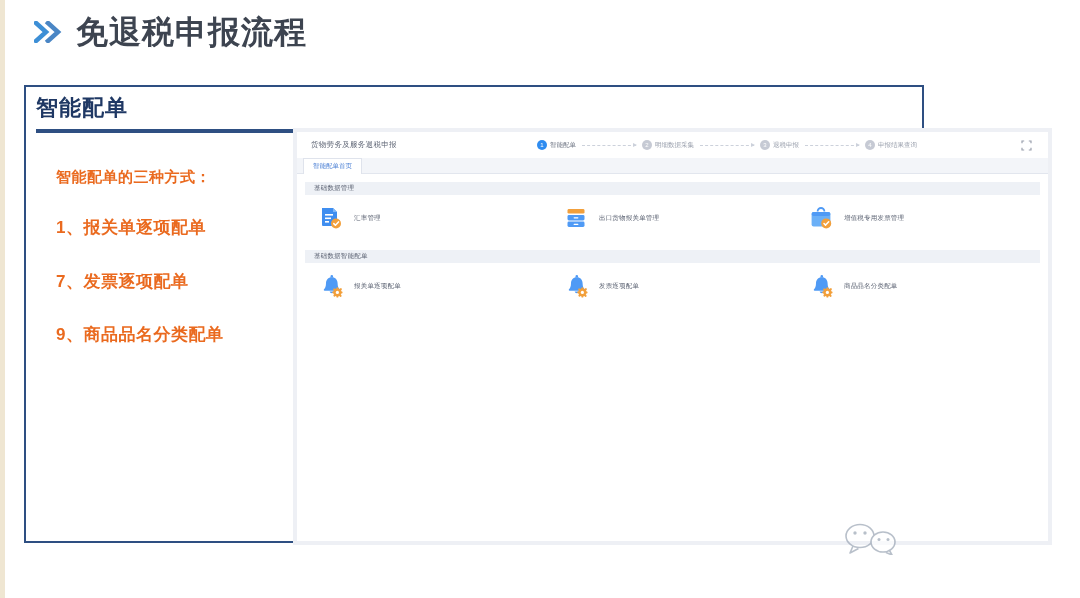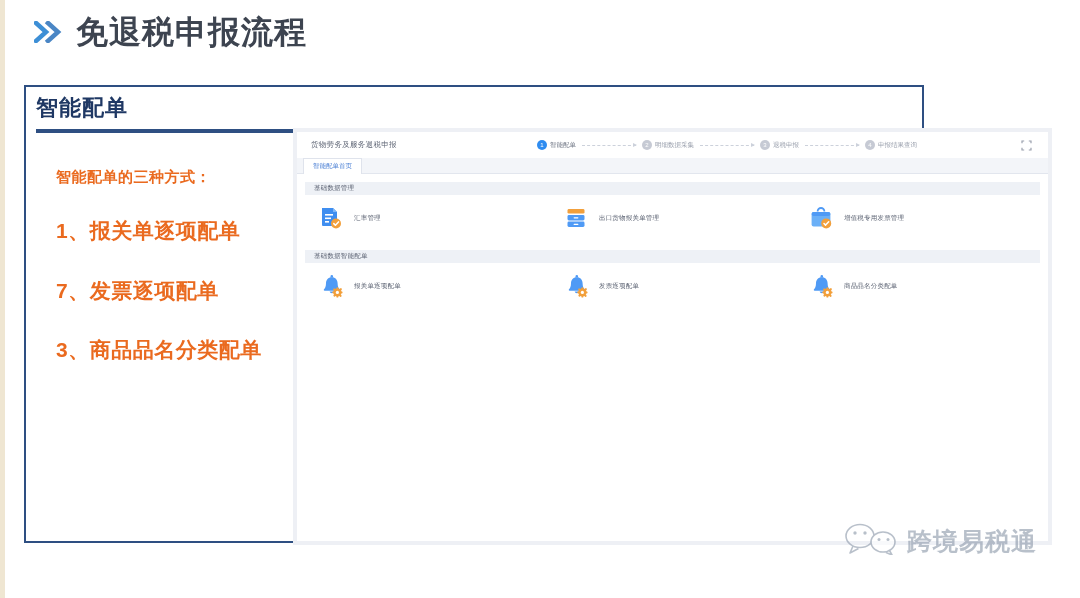--- a/index.html
+++ b/index.html
@@ -42,21 +42,21 @@
   }
   .panel-rule {
     position: absolute; left: 10px; top: 42px;
     width: 258px; height: 4px; background: #2e4f82;
   }
   .orange-block {
     position: absolute; left: 30px; top: 78px;
     color: #ea6a1f; font-weight: bold; line-height: 1.55;
   }
   .orange-head { font-size: 15px; margin-bottom: 18px; letter-spacing: .5px; }
-  .orange-item { font-size: 21px; letter-spacing: .5px; margin-top: 27px; }
+  .orange-item { font-size: 17px; letter-spacing: .5px; margin-top: 27px; }
 
   
   .app-shot {
     position: absolute; left: 293px; top: 128px;
     width: 759px; height: 417px;
     background: #eef0f5;
     overflow: hidden;
     font-size: 6px;
   }
   .app-topbar {
@@ -164,21 +164,21 @@
   </div>
 
   <div class="navy-frame">
     <div class="panel-head">智能配单</div>
     <div class="panel-rule"></div>
 
     <div class="orange-block">
       <div class="orange-head">智能配单的三种方式：</div>
       <div class="orange-item">1、报关单逐项配单</div>
       <div class="orange-item">7、发票逐项配单</div>
-      <div class="orange-item">3、商品品名分类配单</div>
+      <div class="orange-item">9、商品品名分类配单</div>
     </div>
   </div>
 
   <div class="app-shot">
 
     <div class="app-topbar">
       <span class="app-brand">货物劳务及服务退税申报</span>
 
       <div class="steps">
         <div class="step active">
@@ -363,16 +363,15 @@
           <path d="M46.5 27.5 L49 32 L43 29.5" stroke-linejoin="round"></path>
         </g>
         <g fill="#8e9aab">
           <circle cx="12" cy="10" r="1.7"></circle>
             <circle cx="22" cy="10" r="1.7"></circle>
           <circle cx="36" cy="16.5" r="1.5"></circle>
             <circle cx="45" cy="16.5" r="1.5"></circle>
         </g>
       </svg>
     </span>
-    <span class="wm-text">跨境易税通</span>
   </div>
 
 </div>
 
 </body></html>

